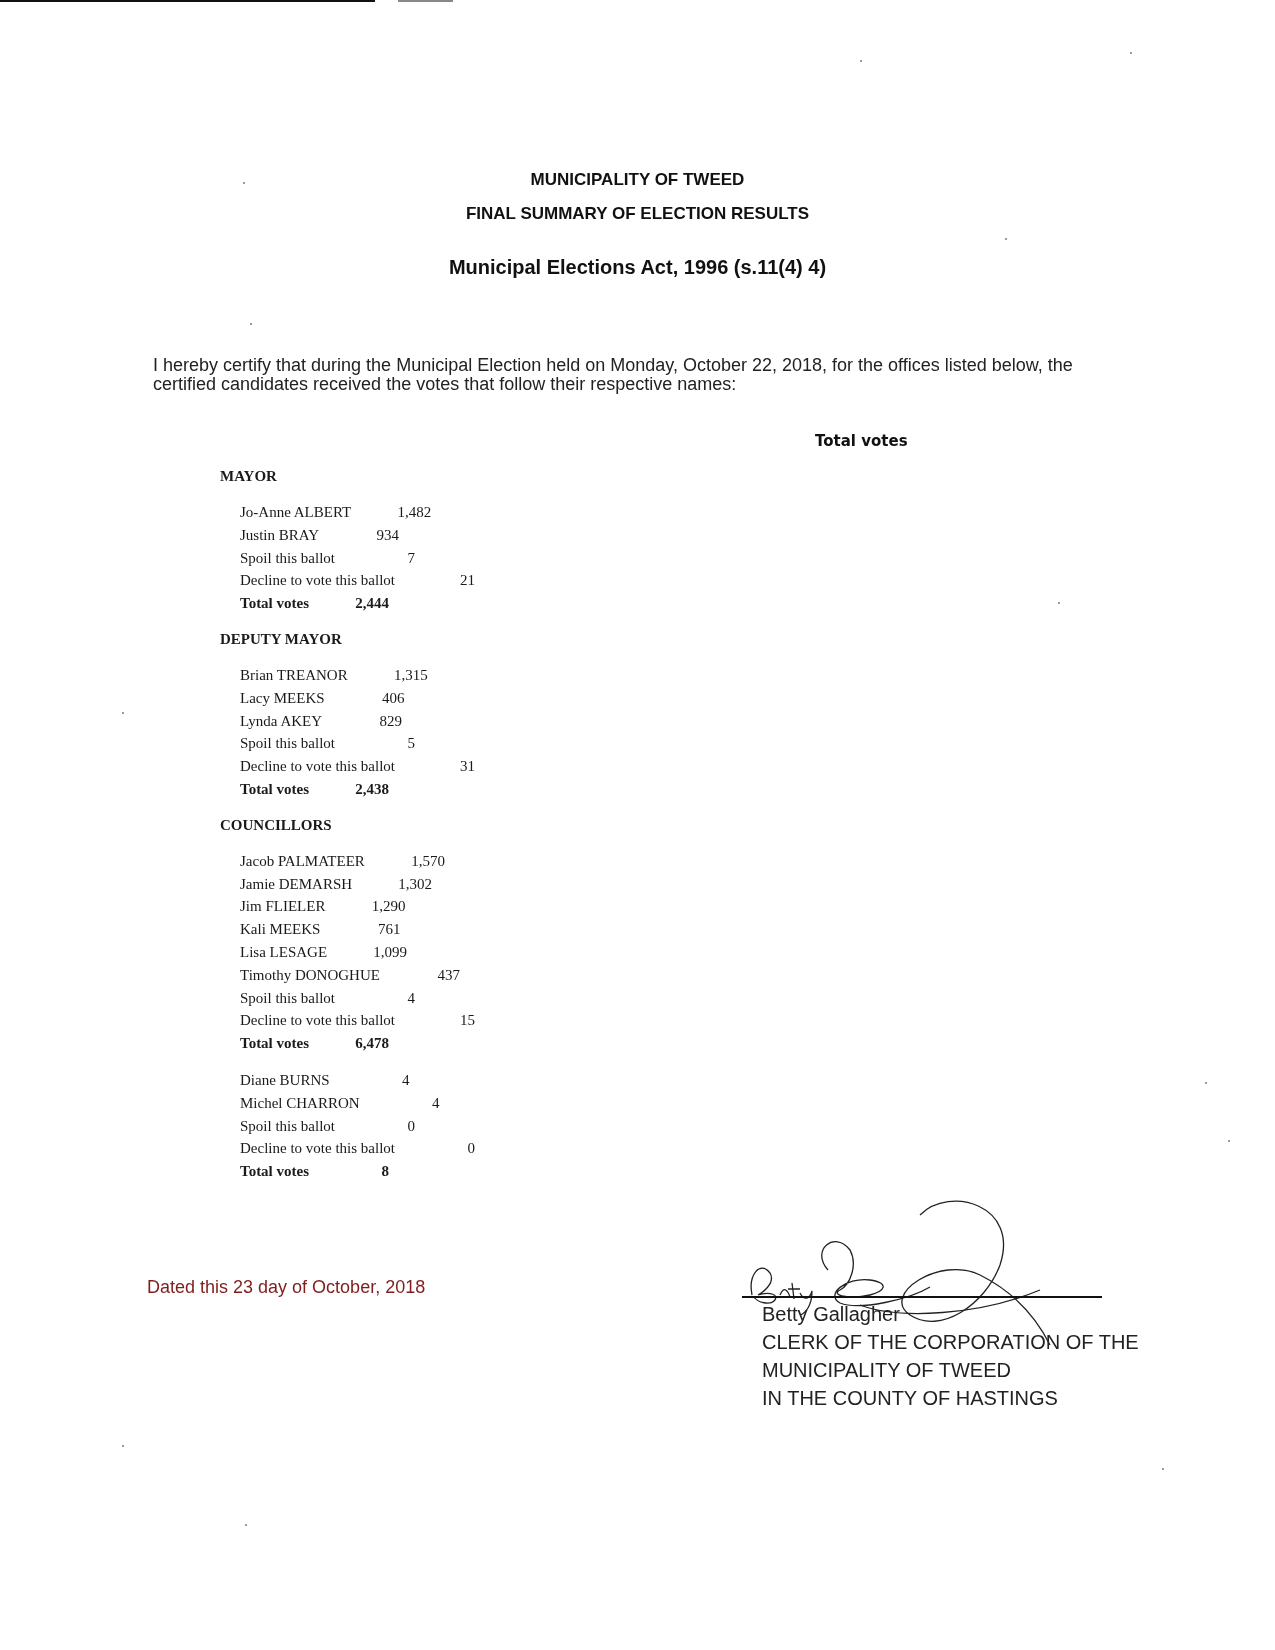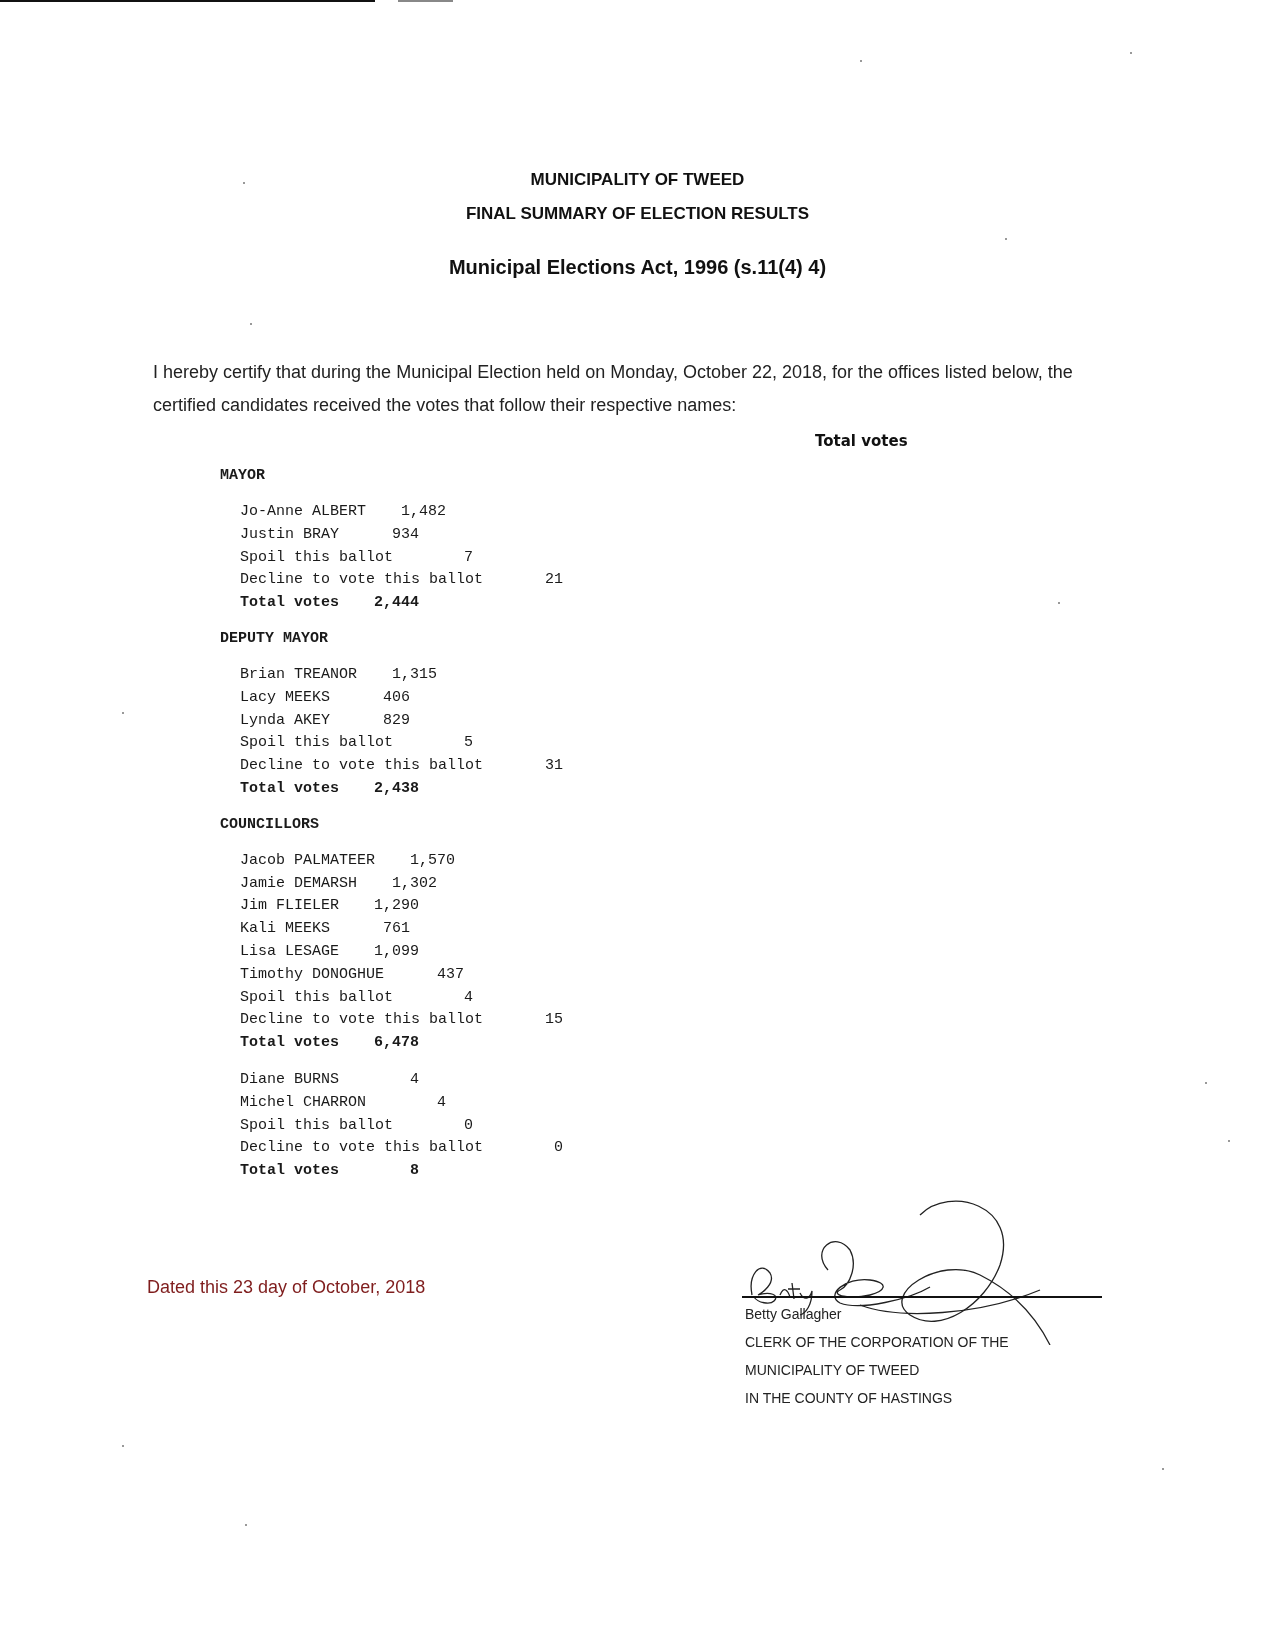--- a/index.html
+++ b/index.html
@@ -5,35 +5,35 @@
     html, body { margin: 0; padding: 0; background: #ffffff; }
     body { width: 1275px; height: 1650px; position: relative; overflow: hidden; color: #111; }
     .top-rule { position: absolute; left: 0; top: 0; width: 375px; height: 2px; background: #111; }
     .top-rule2 { position: absolute; left: 398px; top: 0; width: 55px; height: 2px; background: #888; }
     .head { position: absolute; left: 0; width: 1275px; text-align: center;
             font-family: "Liberation Sans", sans-serif; font-weight: bold; color: #111; }
     .h1 { top: 170px; font-size: 17px; }
     .h2 { top: 204px; font-size: 17px; }
     .h3 { top: 244px; font-size: 20px; margin-top: 12px; }
     .intro { position: absolute; left: 153px; top: 356px; width: 950px;
-             font-family: "Liberation Sans", sans-serif; font-size: 18px; line-height: 33px; color: #222; }
+             font-family: "Liberation Sans", sans-serif; font-size: 18px; line-height: 19px; color: #222; }
     .col-head { position: absolute; left: 815px; top: 432px; font-family: "DejaVu Sans", sans-serif;
                 font-weight: bold; font-size: 15px; }
     .results { position: absolute; left: 220px; top: 466px; width: 685px;
-               font-family: Liberation Mono, monospace; font-size: 15px; color: #1a1a1a; }
+               font-family: Liberation Serif, serif; font-size: 15px; color: #1a1a1a; }
     .office { margin-bottom: 14px; }
     .office-title { font-weight: bold; font-size: 15px; height: 35px; line-height: 20px; }
     .row { display: flex; justify-content: flex-start; height: 22.8px; line-height: 22.8px; padding-left: 20px; }
     .row .val { text-align: right; min-width: 80px; }
     .row.total { font-weight: bold; }
     .dated { position: absolute; left: 147px; top: 1277px; font-family: "Liberation Sans", sans-serif; font-size: 18px; color: #7f1d1d; }
     .sig-line { position: absolute; left: 742px; top: 1296px; width: 360px; height: 1.5px; background: #111; }
     .sig-svg { position: absolute; left: 740px; top: 1195px; }
-    .sig-block { position: absolute; left: 745px; top: 1300px; font-family: "Liberation Sans", sans-serif;
-                 font-size: 14px; line-height: 28px; color: #222; }
+    .sig-block { position: absolute; left: 762px; top: 1300px; font-family: "Liberation Sans", sans-serif;
+                 font-size: 20px; line-height: 28px; color: #222; }
     .speck { position: absolute; width: 2px; height: 2px; background: #999; }
   </style>
 </head>
 <body>
 
 <div class="top-rule"></div>
 <div class="top-rule2"></div>
 
 <div class="head h1">MUNICIPALITY OF TWEED</div>
 <div class="head h2">FINAL SUMMARY OF ELECTION RESULTS</div>

